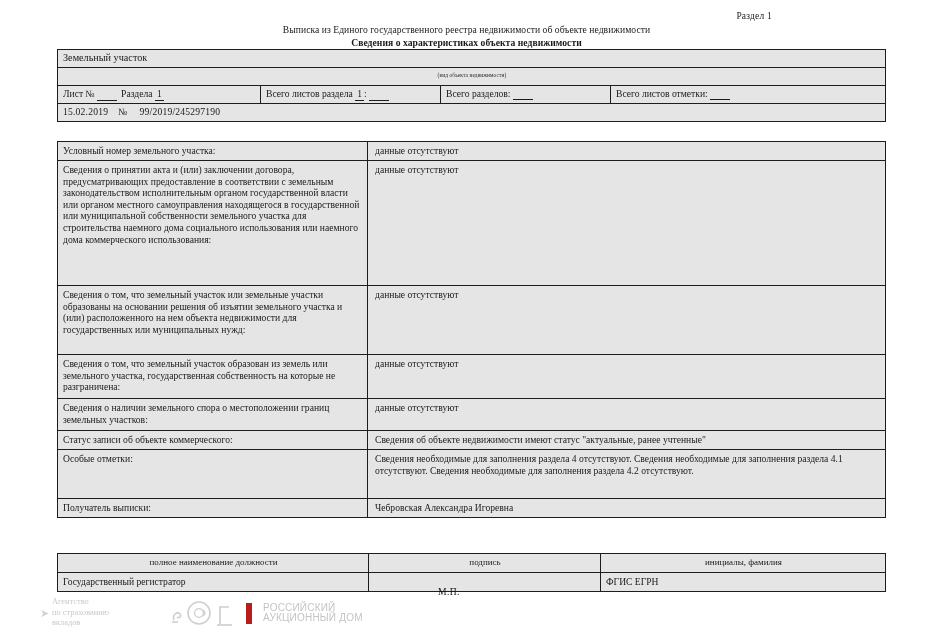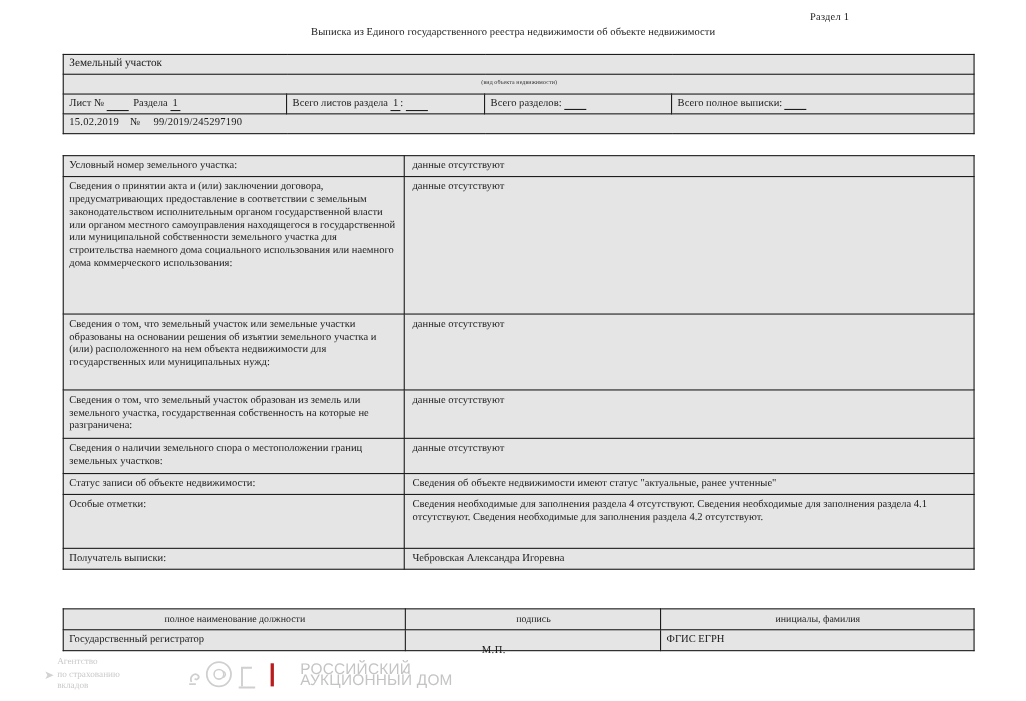--- a/index.html
+++ b/index.html
@@ -126,44 +126,45 @@
   #wm-rad {
     left: 168px;
     top: 598px;
     display: flex;
     align-items: center;
     gap: 6px;
   }
   #wm-rad .mark { width: 72px; height: 30px; display: block; }
   #wm-rad .rad-txt {
     font-family: "Liberation Sans", sans-serif;
-    font-size: 14px;
+    font-size: 10px;
     line-height: 10.5px;
     letter-spacing: .2px;
-    border-left: 3px solid #b91c1c;
-    padding-left: 24px;
+    border-left: 6px solid #b91c1c;
+    padding-left: 11px;
     color: #c4c4c4;
   }
   .wm-arrow {
     position: absolute;
     left: 40px;
     top: 607px;
     color: #d2d2d2;
     font-size: 11px;
   }
 </style>
 </head>
 <body>
 
 <div class="page">
 
   <div class="section-label">Раздел 1</div>
 
   <div class="doc-title">
     <div class="l1">Выписка из Единого государственного реестра недвижимости об объекте недвижимости</div>
+    <div class="l2">Сведения о характеристиках объекта недвижимости</div>
   </div>
 
   <table class="tbl" id="header-table">
     <colgroup>
       <col style="width:203px">
         <col style="width:180px">
       <col style="width:170px">
         <col style="width:275px">
     </colgroup>
     <tbody>
@@ -180,21 +181,21 @@
           <span class="underline-val">1</span>
         </td>
         <td>
           <span>Всего листов раздела</span>
           <span class="underline-val">1</span>:<span class="underline-blank"></span>
         </td>
         <td>
           <span>Всего разделов:</span><span class="underline-blank"></span>
         </td>
         <td>
-          <span>Всего полное выписки:</span><span class="underline-blank"></span>
+          <span>Всего листов отметки:</span><span class="underline-blank"></span>
         </td>
       </tr>
       <tr>
         <td colspan="4" class="cell-date">
           <span>15.02.2019</span><span class="num">№</span><span class="reg">99/2019/245297190</span>
         </td>
       </tr>
     </tbody>
   </table>
 
@@ -218,21 +219,21 @@
         </tr>
         <tr>
           <td class="lab" style="height: 37px;">Сведения о том, что земельный участок образован из земель или земельного участка, государственная собственность на которые не разграничена:</td>
           <td class="val">данные отсутствуют</td>
         </tr>
         <tr>
           <td class="lab" style="height: 25px;">Сведения о наличии земельного спора о местоположении границ земельных участков:</td>
           <td class="val">данные отсутствуют</td>
         </tr>
         <tr>
-          <td class="lab" style="height: 12px;">Статус записи об объекте недвижимости:</td>
+          <td class="lab" style="height: 12px;">Статус записи об объекте коммерческого:</td>
           <td class="val">Сведения об объекте недвижимости имеют статус "актуальные, ранее учтенные"</td>
         </tr>
         <tr>
           <td class="lab" style="height: 42px; margin-left: 27px;">Особые отметки:</td>
           <td class="val">Сведения необходимые для заполнения раздела 4 отсутствуют. Сведения необходимые для заполнения раздела 4.1 отсутствуют. Сведения необходимые для заполнения раздела 4.2 отсутствуют.</td>
         </tr>
         <tr>
           <td class="lab" style="height: 12px;">Получатель выписки:</td>
           <td class="val">Чебровская Александра Игоревна</td>
         </tr>

